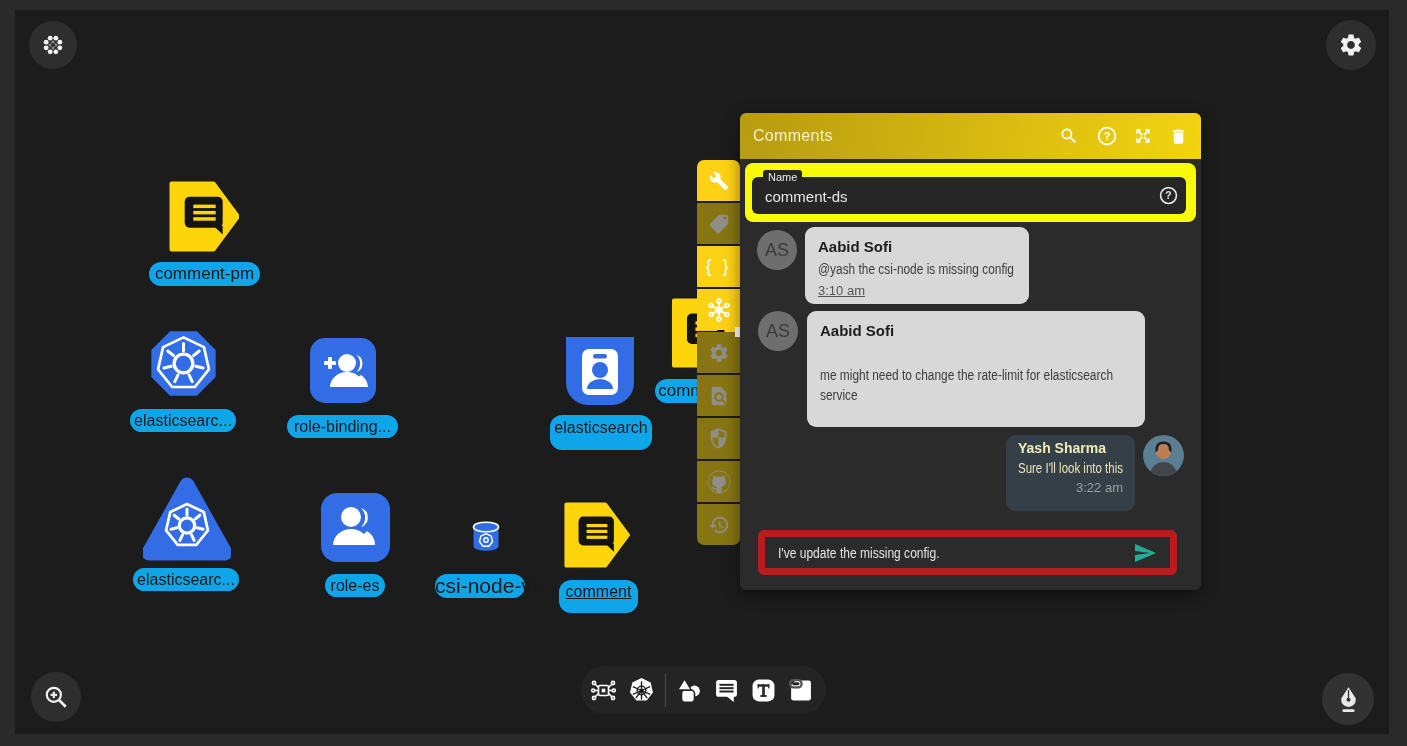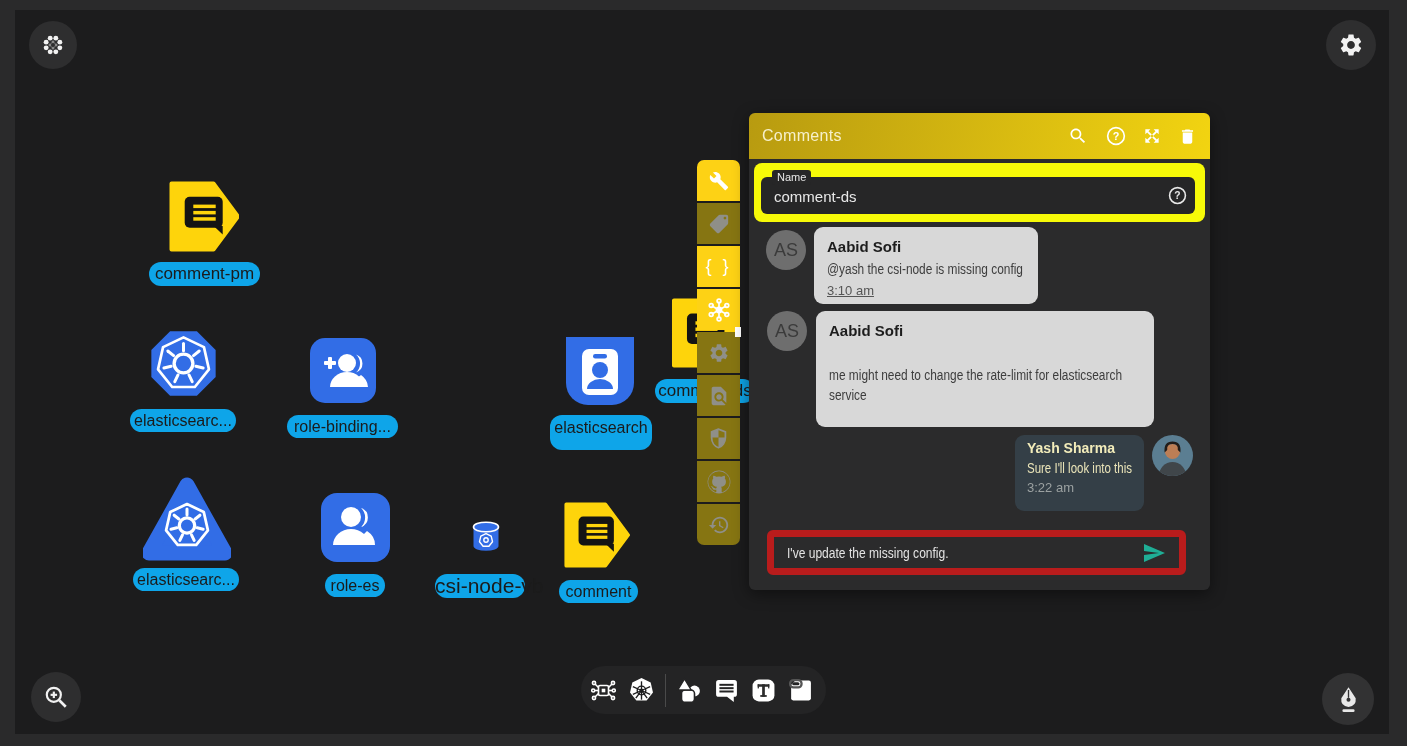--- a/index.html
+++ b/index.html
@@ -154,21 +154,21 @@
   <svg class="abs" style="left:563px;top:502px;" width="67" height="66" viewBox="0 0 70 71">
     <path d="M2.5,2.5 h42 l24.5,33 l-24.5,33 h-42 z" fill="#fed40b" stroke="#fed40b" stroke-width="4" stroke-linejoin="round"></path>
     <rect x="15.7" y="15.7" width="38" height="31" rx="5" fill="#141414"></rect>
     <polygon points="44.7,45 53.7,45 53.7,53.4" fill="#141414"></polygon>
     <g fill="#fed40b">
         <rect x="24.3" y="23.6" width="22.4" height="3.5"></rect>
         <rect x="24.3" y="29.9" width="22.4" height="3.5"></rect>
         <rect x="24.3" y="36.2" width="22.4" height="3.5"></rect>
       </g>
   </svg>
-  <div class="nlabel" style="left:559px;top:580px;width:79px;height:23px;">comment</div>
+  <div class="nlabel" style="left:559px;top:580px;width:79px;height:33px;text-decoration:underline;">comment</div>
 
   <div class="abs" style="left:697px;top:160px;width:43px;">
     <div style="width:43px;height:41px;margin-bottom:2px;background:#fdd215;border-radius:7px 7px 0 0;display:flex;align-items:center;justify-content:center;">
       <svg width="20" height="20" viewBox="0 0 24 24" fill="#fff">
           <path d="M22.7,19l-9.1-9.1c0.9-2.3,0.4-5-1.5-6.9c-2-2-5-2.4-7.4-1.3L9,6L6,9L1.6,4.7C0.4,7.1,0.9,10.1,2.9,12.1c1.9,1.9,4.6,2.4,6.9,1.5l9.1,9.1c0.4,0.4,1,0.4,1.4,0l2.3-2.3C23.1,20,23.1,19.4,22.7,19z"></path>
         </svg>
     </div>
     <div style="width:43px;height:41px;margin-bottom:2px;background:#867512;display:flex;align-items:center;justify-content:center;">
       <svg width="22" height="22" viewBox="0 0 24 24" fill="#8f8f88" style="transform:scaleX(-1)">
           <path d="M21.41,11.58l-9-9C12.05,2.22,11.55,2,11,2H4C2.9,2,2,2.9,2,4v7c0,0.55,0.22,1.05,0.59,1.42l9,9 C11.95,21.78,12.45,22,13,22s1.05-0.22,1.41-0.59l7-7C21.78,14.05,22,13.55,22,13S21.77,11.94,21.41,11.58z M5.5,7 C4.67,7,4,6.33,4,5.5S4.67,4,5.5,4S7,4.67,7,5.5S6.33,7,5.5,7z"></path>
@@ -219,21 +219,21 @@
     </div>
     <div style="width:43px;height:41px;margin-bottom:2px;background:#867512;border-radius:0 0 7px 7px;display:flex;align-items:center;justify-content:center;">
       <svg width="22" height="22" viewBox="0 0 24 24" fill="#8f8f88">
           <path d="M13 3c-4.97 0-9 4.03-9 9H1l3.89 3.89.07.14L9 12H6c0-3.87 3.13-7 7-7s7 3.13 7 7-3.13 7-7 7c-1.93 0-3.68-.79-4.94-2.06l-1.42 1.42C8.27 19.99 10.51 21 13 21c4.97 0 9-4.03 9-9s-4.03-9-9-9zm-1 5v5l4.28 2.54.72-1.21-3.5-2.08V8H12z"></path>
         </svg>
     </div>
   </div>
 
   <div class="abs" style="left:735px;top:327px;width:6px;height:10px;background:#fff;"></div>
 
-  <div class="abs" style="left:740px;top:113px;width:461px;height:477px;background:#2b2b2c;border-radius:6px;box-shadow:0 4px 16px rgba(0,0,0,0.45);margin-left:9px;">
+  <div class="abs" style="left:740px;top:113px;width:461px;height:477px;background:#2b2b2c;border-radius:6px;box-shadow:0 4px 16px rgba(0,0,0,0.45);">
 
     <div style="position:absolute;left:0;top:0;width:461px;height:46px;border-radius:6px 6px 0 0;background:linear-gradient(100deg,#b89b10 0%,#f2d411 100%);display:flex;align-items:center;padding:0 13px;">
       <div style="flex:1;color:#f6f0cb;font-size:16px;letter-spacing:.3px;">Comments</div>
       <svg width="20" height="20" viewBox="0 0 24 24" fill="#fff" style="margin-left:18px;">
           <path d="M15.5 14h-.79l-.28-.27C15.41 12.59 16 11.11 16 9.5 16 5.91 13.09 3 9.5 3S3 5.91 3 9.5 5.91 16 9.5 16c1.61 0 3.09-.59 4.23-1.57l.27.28v.79l5 4.99L20.49 19l-4.99-5zm-6 0C7.01 14 5 11.99 5 9.5S7.01 5 9.5 5 14 7.01 14 9.5 11.99 14 9.5 14z"></path>
         </svg>
       <svg width="20" height="20" viewBox="0 0 24 24" style="margin-left:18px;">
           <circle cx="12" cy="12" r="10" fill="none" stroke="#fff" stroke-width="2"></circle>
           <text x="12" y="16.5" text-anchor="middle" font-size="13" font-weight="bold" fill="#fff" font-family="Liberation Sans">?</text>
         </svg>
@@ -263,21 +263,21 @@
 
     <div style="position:absolute;left:18px;top:198px;width:40px;height:40px;border-radius:50%;background:#6e6e6e;color:#3b3b3b;font-size:18px;display:flex;align-items:center;justify-content:center;">AS</div>
     <div style="position:absolute;left:67px;top:198px;width:338px;height:116px;background:#d8d8d8;border-radius:9px;padding:11px 13px;">
       <div style="font-size:15px;font-weight:bold;color:#1d1d1d;">Aabid Sofi</div>
       <div style="font-size:14px;color:#3d3d3d;margin-top:26px;line-height:20px;white-space:nowrap;transform:scaleX(.85);transform-origin:0 50%;">me might need to change the rate-limit for elasticsearch<br>service</div>
     </div>
 
     <div style="position:absolute;left:266px;top:322px;width:129px;height:76px;background:#343f47;border-radius:9px;padding:5px 12px;">
       <div style="font-size:14px;font-weight:bold;color:#f2ecba;">Yash Sharma</div>
       <div style="font-size:14px;color:#eae4b8;margin-top:4px;white-space:nowrap;transform:scaleX(.82);transform-origin:0 50%;">Sure I'll look into this</div>
-      <div style="font-size:13px;color:#9ba1a1;margin-top:4px;text-align:left;">3:22 am</div>
+      <div style="font-size:13px;color:#9ba1a1;margin-top:4px;text-align:right;">3:22 am</div>
     </div>
     <svg style="position:absolute;left:403px;top:322px;" width="41" height="41" viewBox="0 0 41 41">
       <defs>
           <clipPath id="av">
             <circle cx="20.5" cy="20.5" r="20.5"></circle>
           </clipPath>
         </defs>
       <g clip-path="url(#av)">
         <rect width="41" height="41" fill="#5b7e92"></rect>
         <path d="M7,41 a13.5,14 0 0 1 27,0 z" fill="#40464a"></path>

